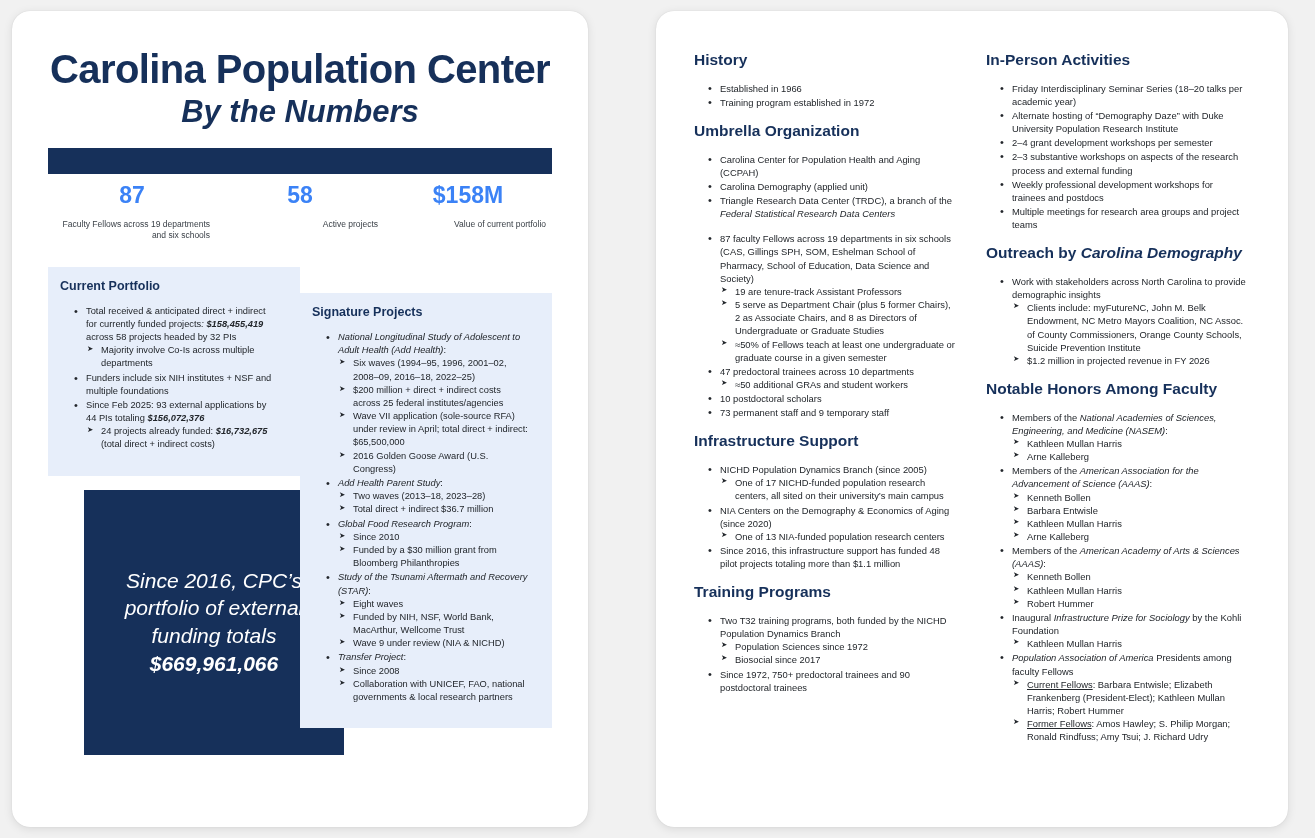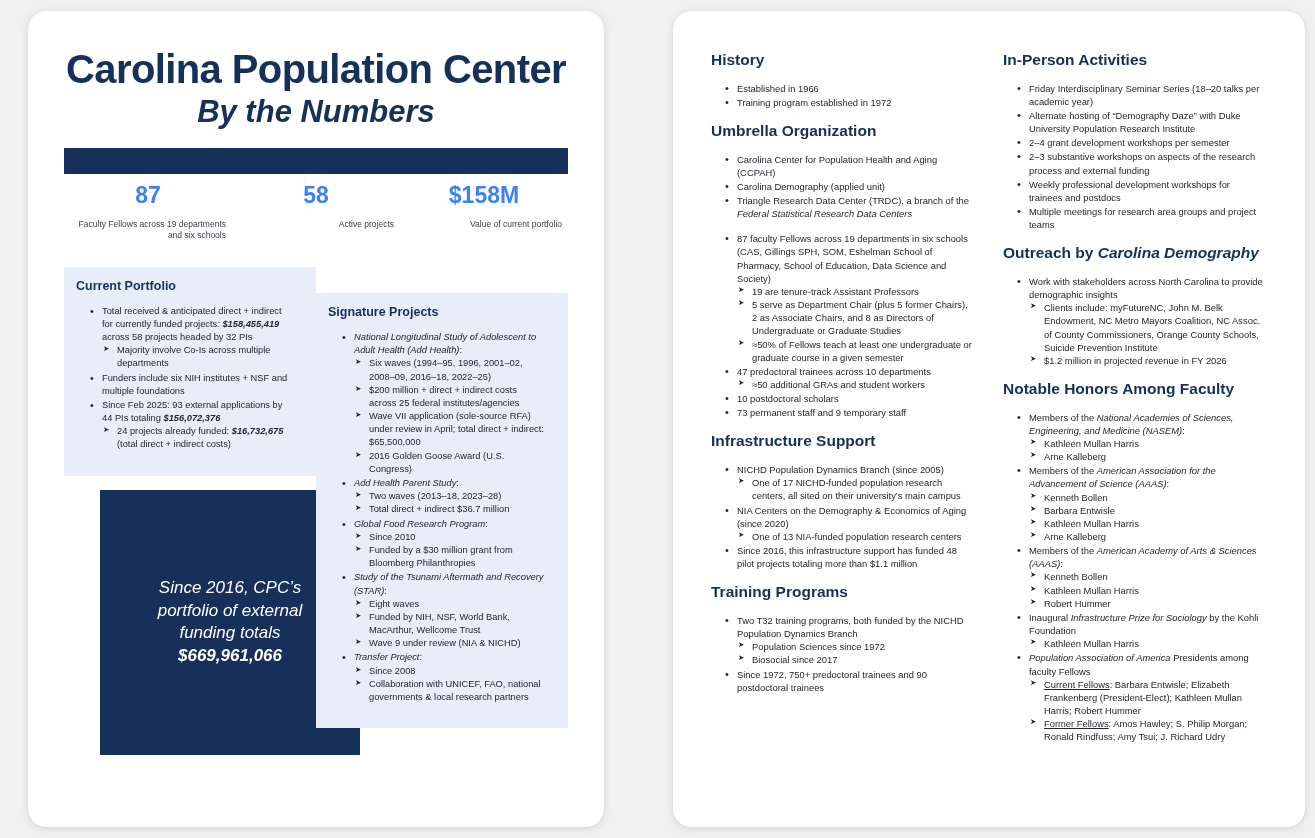--- a/index.html
+++ b/index.html
@@ -19,22 +19,22 @@
     width: 1315px;
     height: 838px;
   }
   .slide {
     position: absolute;
     background: #ffffff;
     border-radius: 18px;
     box-shadow: 0 2px 10px rgba(0,0,0,0.10), 0 0 1px rgba(0,0,0,0.16);
     overflow: hidden;
   }
-  #slide-left  { left: 28px;  top: 11px; width: 576px; height: 816px; }
-  #slide-right { left: 673px; top: 11px; width: 632px; height: 816px; }
+  #slide-left  { left: 12px;  top: 11px; width: 576px; height: 816px; }
+  #slide-right { left: 656px; top: 11px; width: 632px; height: 816px; }
 
   
   .title-block { text-align: center; padding-top: 36px; }
   .main-title {
     font-size: 40px;
     font-weight: bold;
     color: #16305a;
     letter-spacing: -0.6px;
     line-height: 1.1;
   }
@@ -141,21 +141,21 @@
     display: flex;
     align-items: center;
     justify-content: center;
     box-sizing: border-box;
     padding: 10px 20px;
   }
   .quote-text {
     text-align: center;
     color: #ffffff;
     font-style: italic;
-    font-size: 17px;
+    font-size: 21px;
     line-height: 1.32;
   }
   .quote-amount { font-weight: bold; }
 
   
   .rs-cols {
     display: flex;
     padding: 40px 28px 10px 38px;
     box-sizing: border-box;
     gap: 18px;

